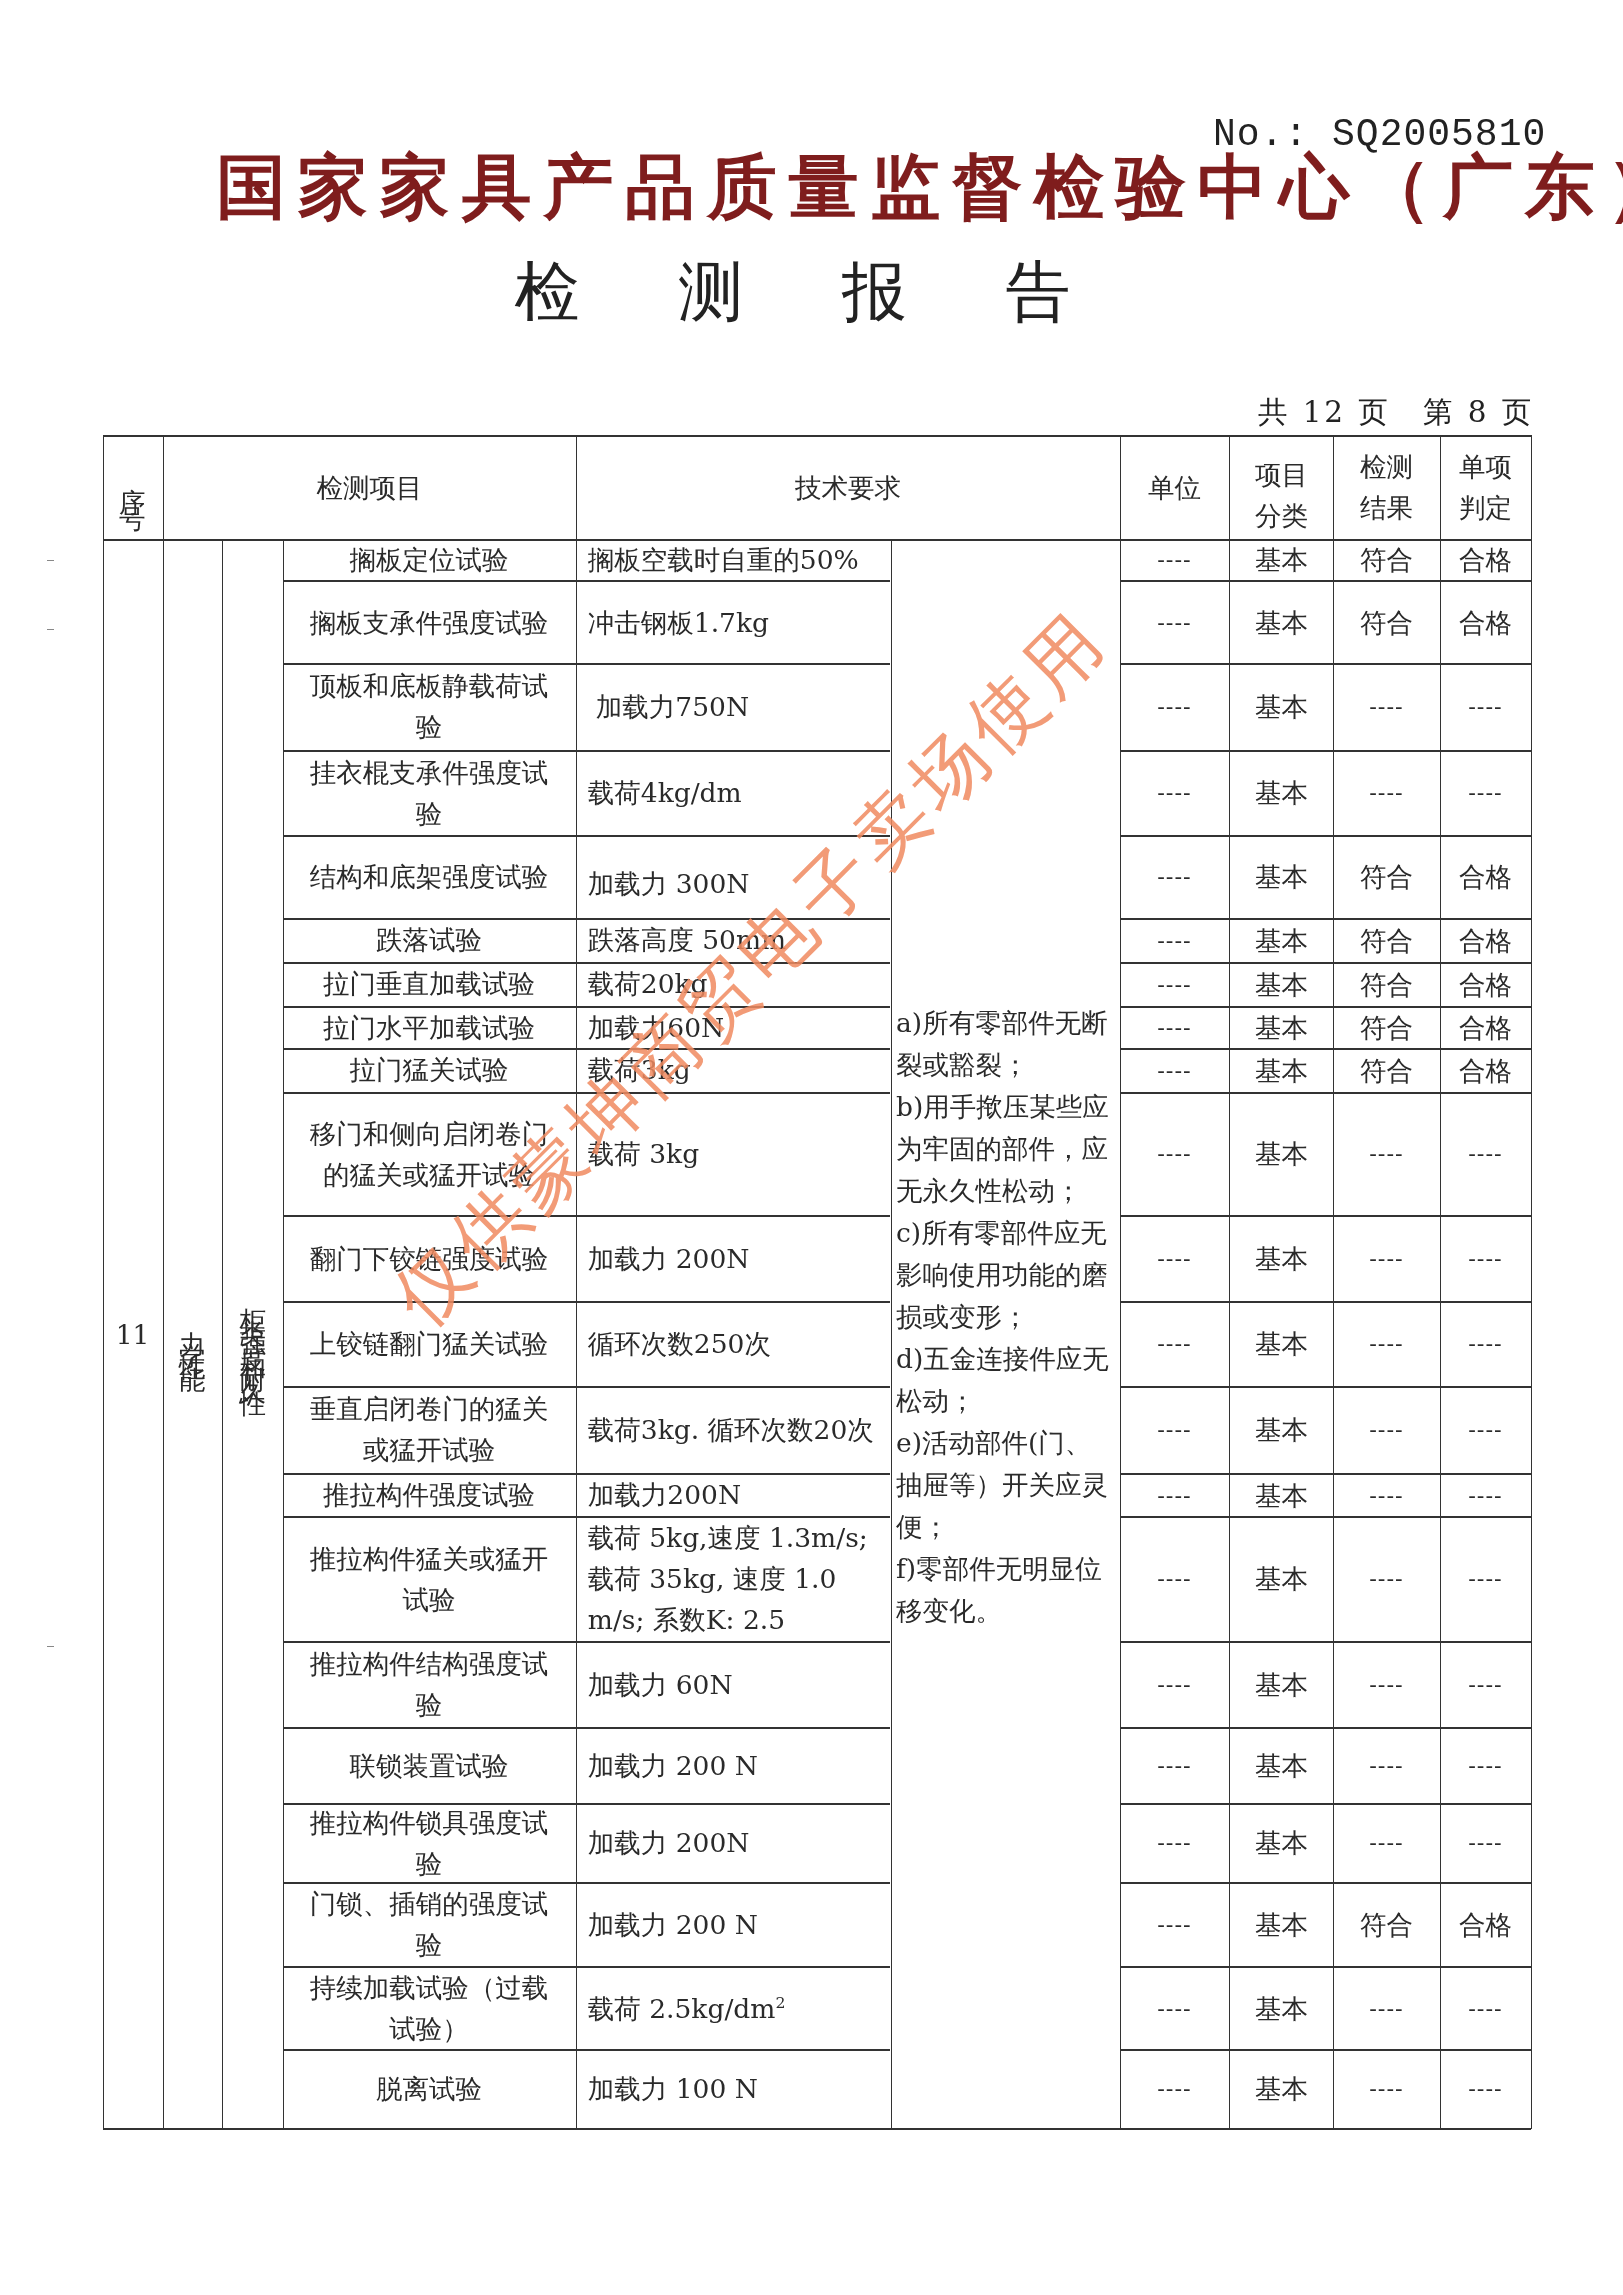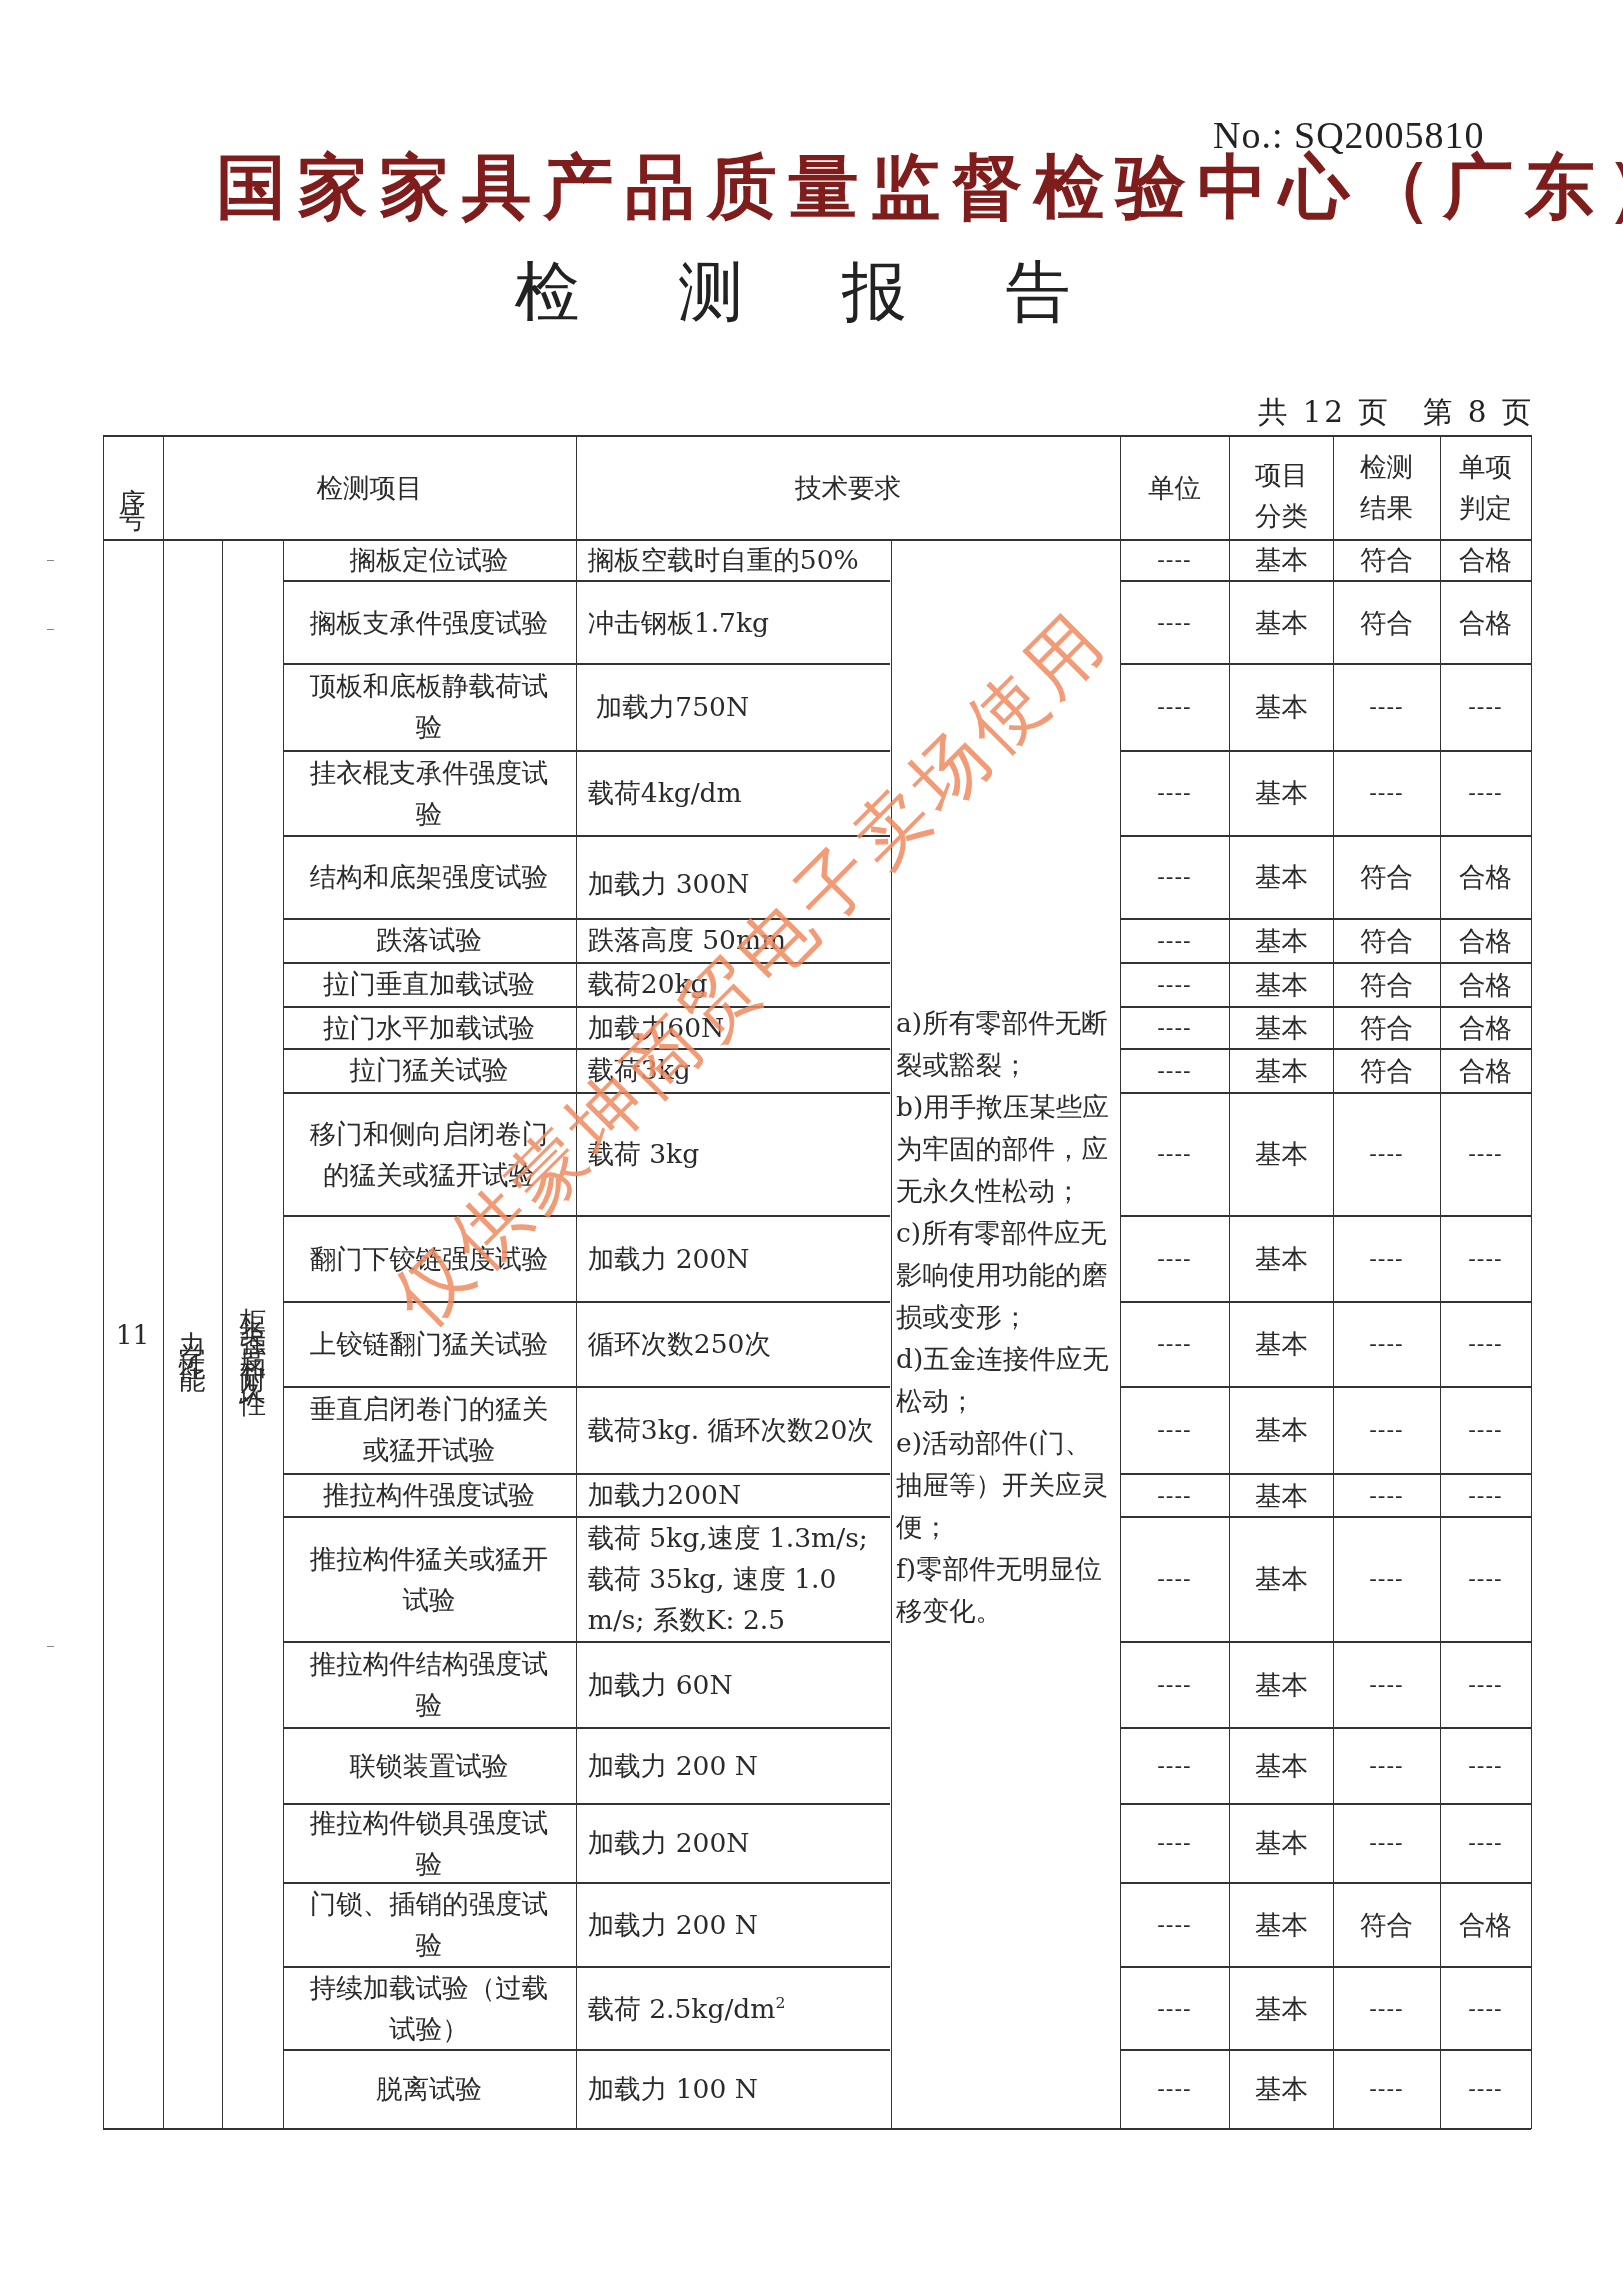--- a/index.html
+++ b/index.html
@@ -4,21 +4,21 @@
 <style>
   html, body { margin: 0; padding: 0; }
   body {
     width: 1624px; height: 2295px; position: relative; overflow: hidden;
     background: #ffffff; color: #2a2a2a;
     font-family: "DejaVu Serif", "Liberation Serif", serif;
   }
   .abs { position: absolute; }
   .report-no {
     left: 1213px; top: 113px; font-size: 38px; letter-spacing: 1px;
-    font-family: Liberation Serif, serif; color: #222;
+    font-family: Liberation Mono, monospace; color: #222;
   }
   .org-title {
     left: 216px; top: 141px; width: 1218px; font-size: 70px; font-weight: bold;
     letter-spacing: 11.8px; white-space: nowrap; color: #7f1d1d;
   }
   .doc-title {
     left: 0; top: 248px; width: 1624px; text-align: center; font-size: 65px;
     letter-spacing: 39px; color: #222;
   }
   .page-info {

